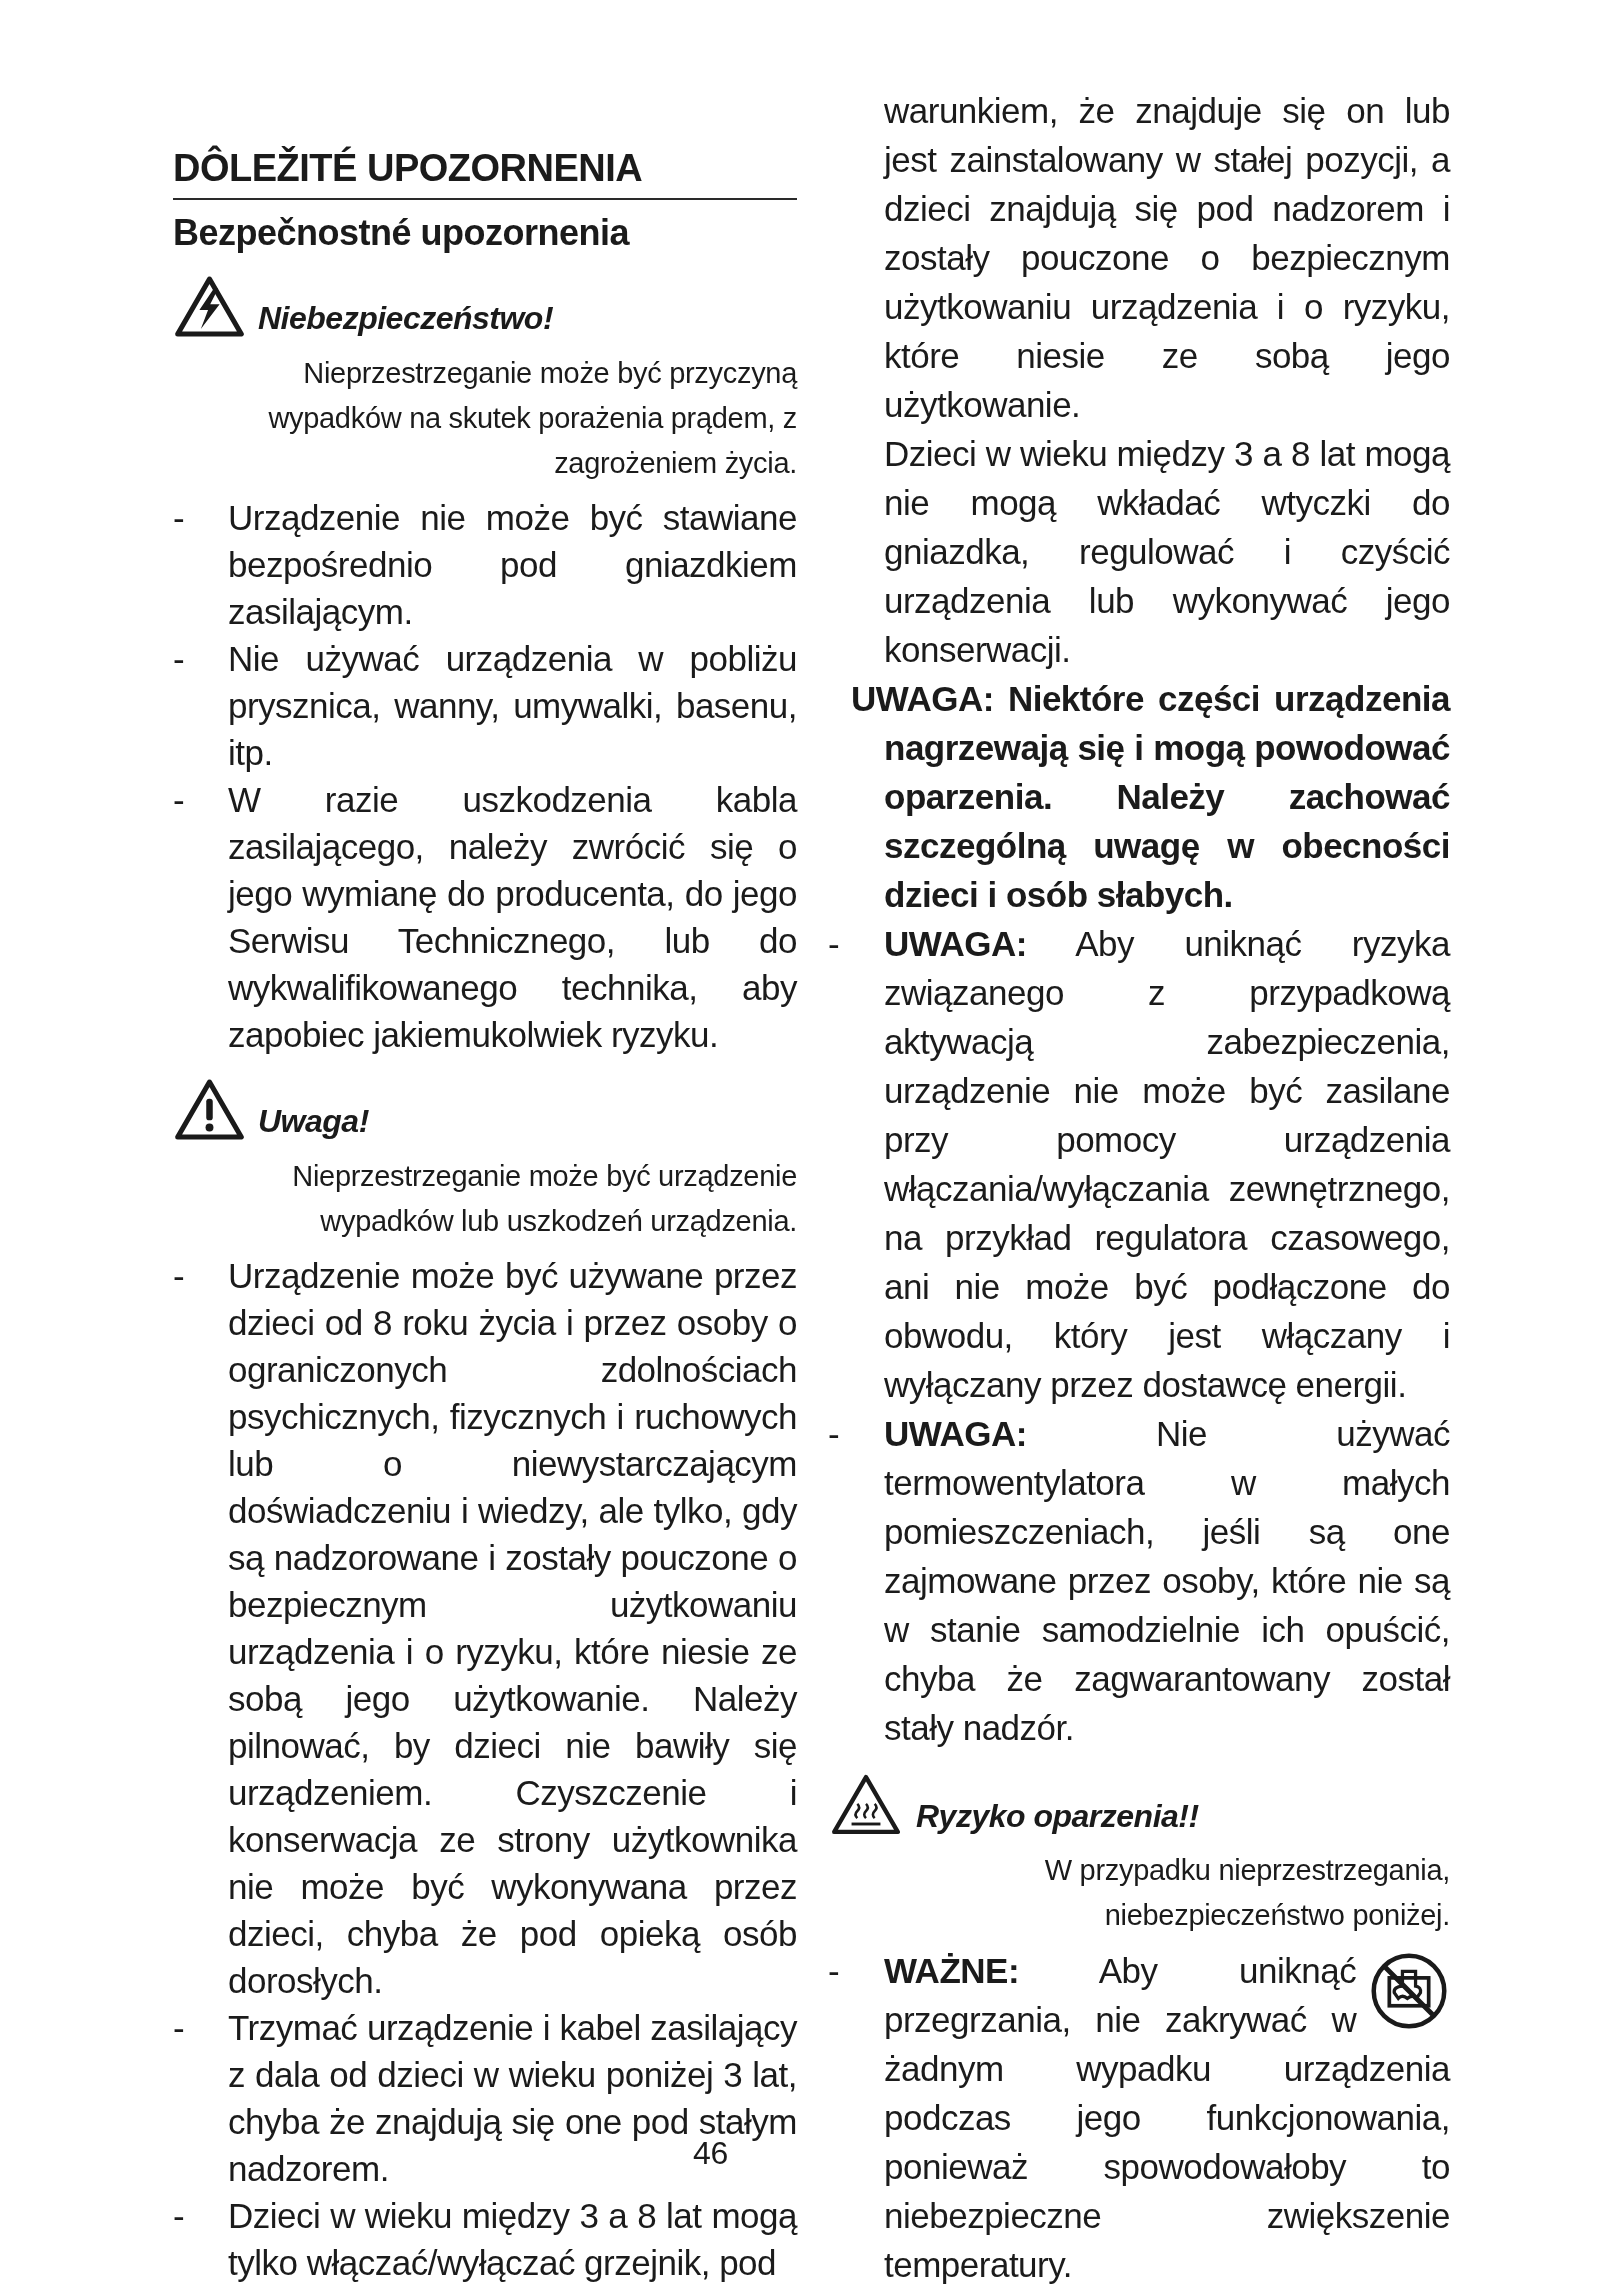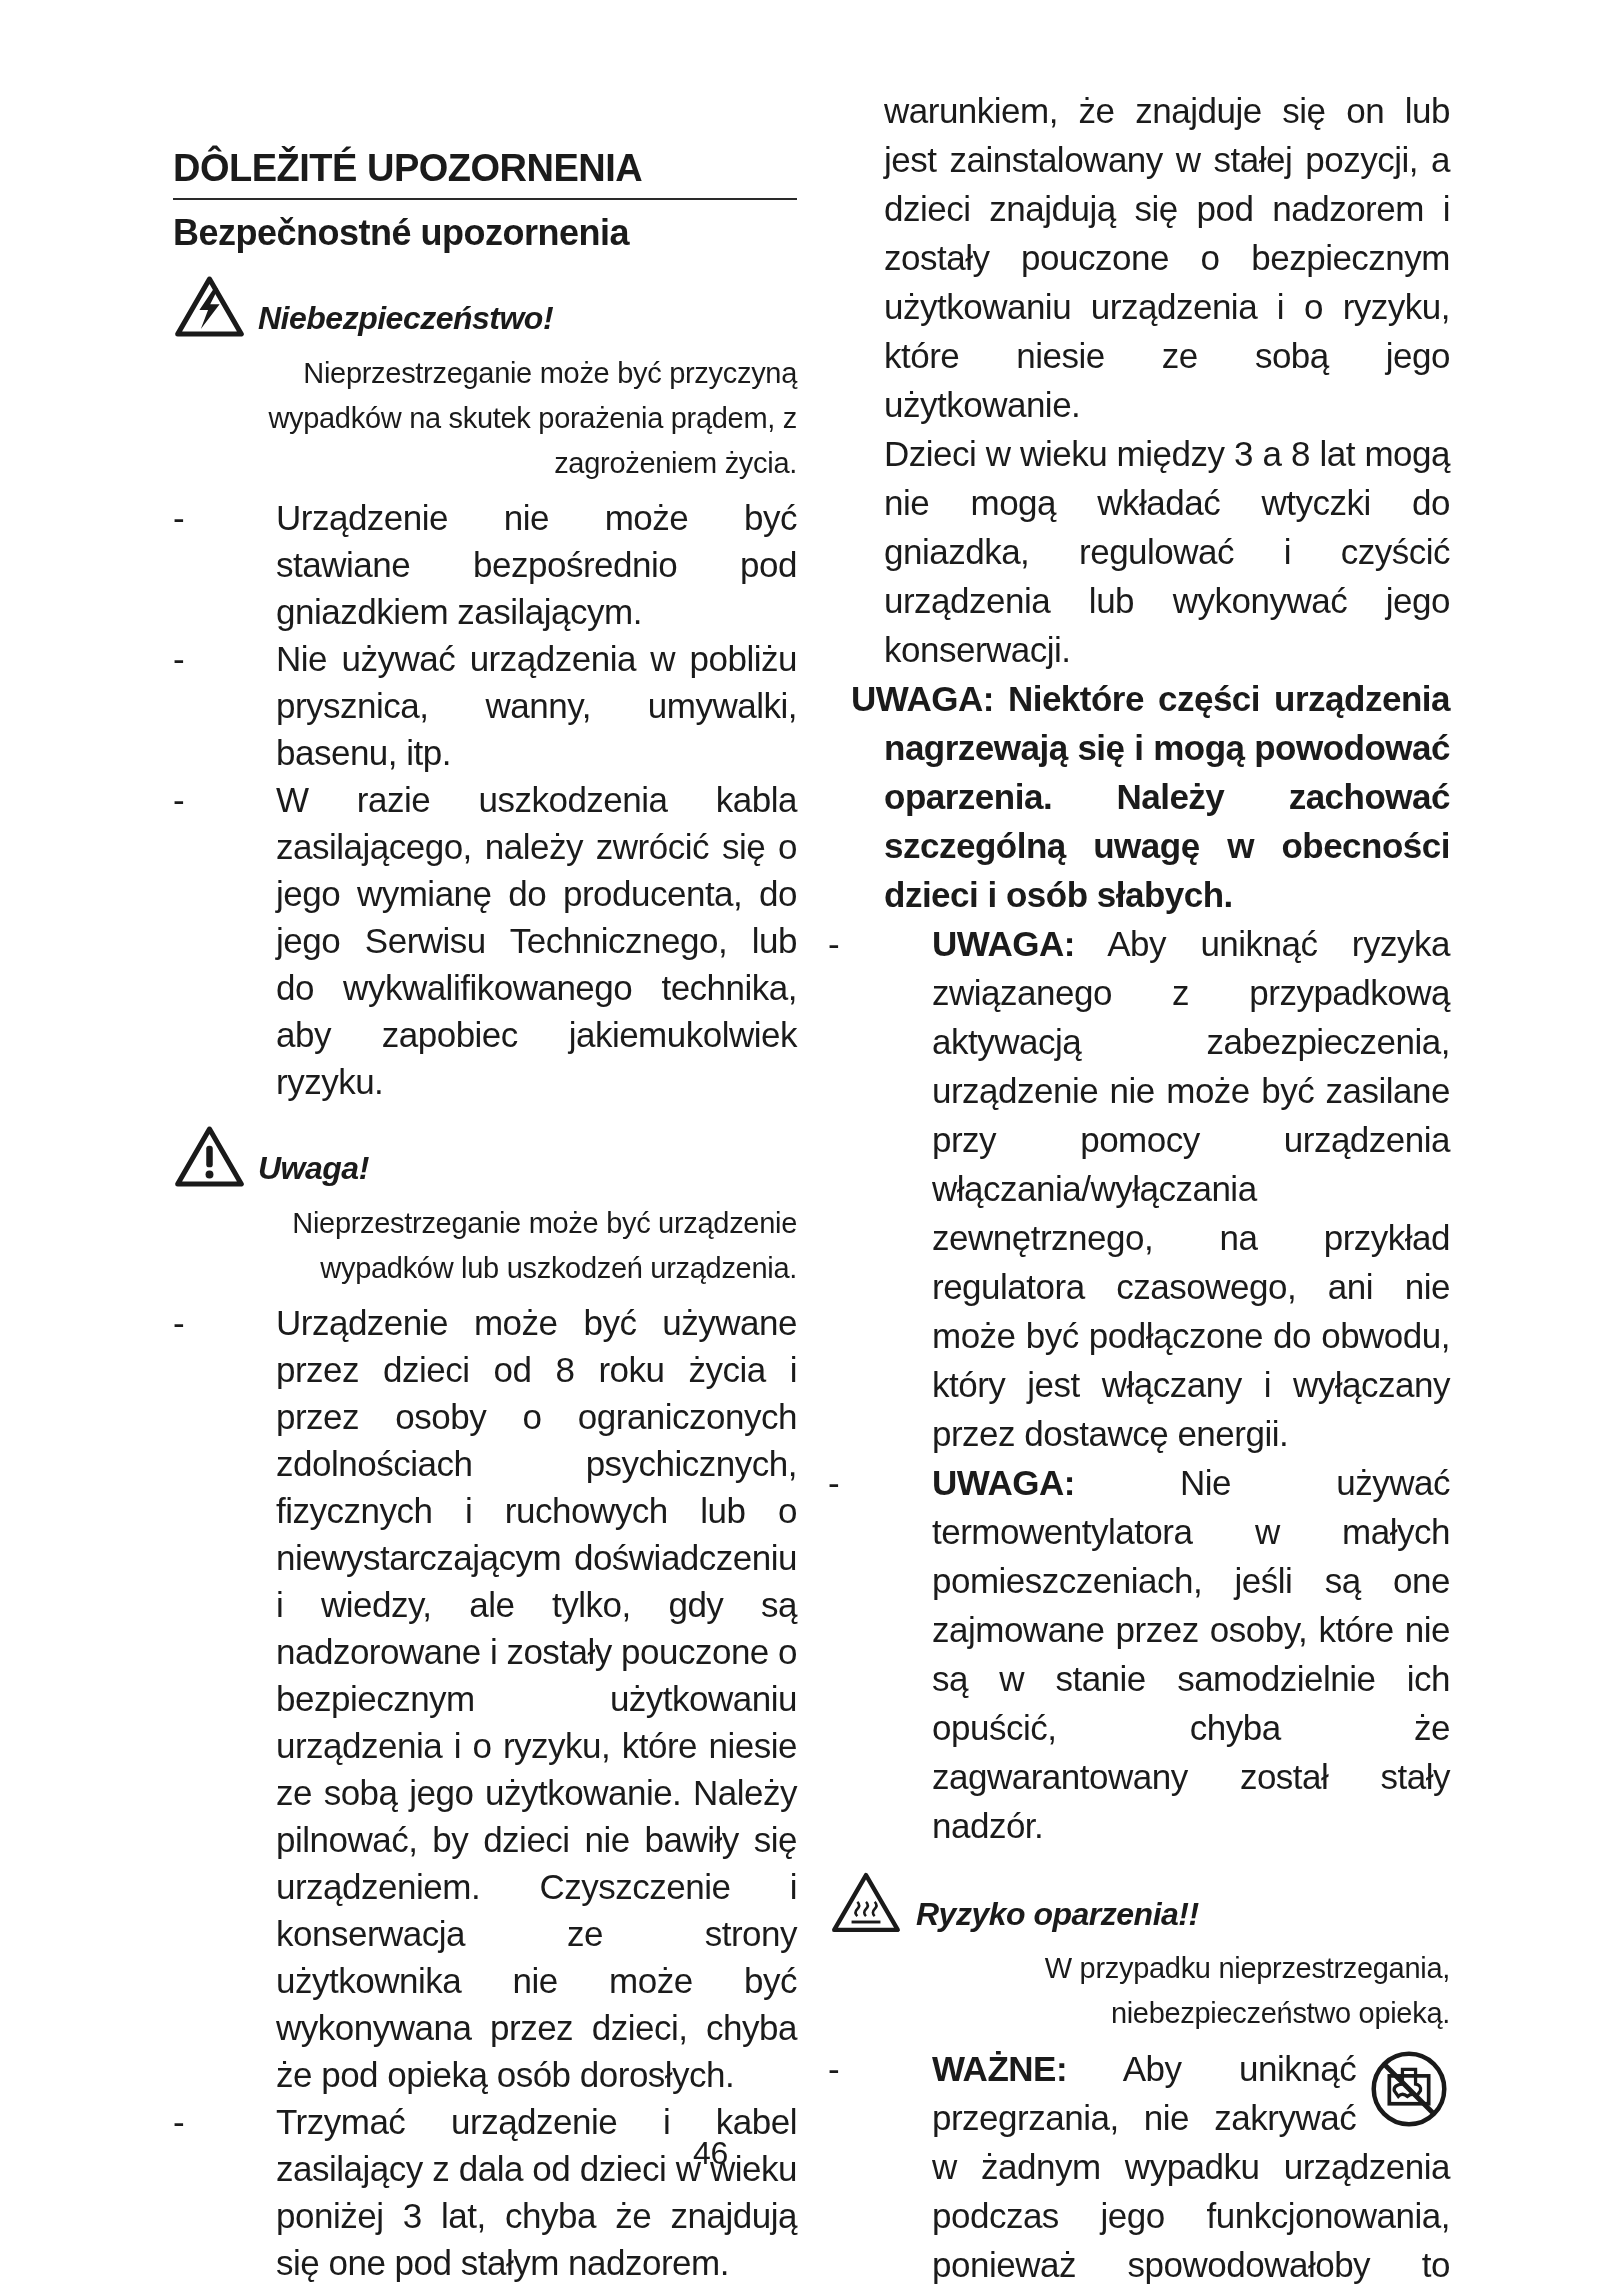--- a/index.html
+++ b/index.html
@@ -17,21 +17,21 @@
   .doc-subtitle{font-size:36px;font-weight:bold;margin:0 0 21.6px 0;line-height:41px;letter-spacing:-0.5px;}
 
   .warn-header{display:flex;align-items:flex-end;gap:12px;margin:19.6px 0 11.8px 0;}
   .warn-header svg{display:block;flex:0 0 auto;}
   .warn-label{font-size:32px;font-weight:bold;font-style:italic;line-height:35px;padding-bottom:2.9px;letter-spacing:-0.5px;}
 
   .intro{font-size:29px;line-height:45px;margin:0 0 7.8px 0;text-align:right;letter-spacing:-0.3px;}
 
   .bullet{display:flex;font-size:35px;line-height:47px;letter-spacing:-0.5px;}
   .bullet .dash{flex:0 0 55px;}
-  .bullet .btxt{flex:1 1 auto;text-align:justify;margin-left:48px;}
+  .bullet .btxt{flex:1 1 auto;text-align:justify;}
 
   .col-right .bullet{line-height:49px;}
   .col-right .bullet .dash{flex:0 0 56px;}
 
   .rpara{font-size:35px;line-height:49px;letter-spacing:-0.5px;text-align:justify;
          padding-left:56px;margin:0;}
   .rpara-bold{font-weight:bold;padding-left:56px;text-indent:-33px;}
 
   .bold{font-weight:bold;}
 
@@ -124,21 +124,21 @@
         <path d="M50 7 L94 83 L6 83 Z" fill="none" stroke="#1a1a1a" stroke-width="6" stroke-linejoin="round"></path>
         <line x1="30" y1="72" x2="70" y2="72" stroke="#1a1a1a" stroke-width="4"></line>
         <path d="M38 64 q-5 -5 0 -10 q5 -5 0 -10" fill="none" stroke="#1a1a1a" stroke-width="3.5"></path>
         <path d="M50 64 q-5 -5 0 -10 q5 -5 0 -10" fill="none" stroke="#1a1a1a" stroke-width="3.5"></path>
         <path d="M62 64 q-5 -5 0 -10 q5 -5 0 -10" fill="none" stroke="#1a1a1a" stroke-width="3.5"></path>
       </svg>
     </span>
     <span class="warn-label">Ryzyko oparzenia!!</span>
   </div>
 
-  <p class="intro">W przypadku nieprzestrzegania, niebezpieczeństwo opieką.</p>
+  <p class="intro">W przypadku nieprzestrzegania, niebezpieczeństwo poniżej.</p>
 
   <div class="bullet">
     <span class="dash">-</span>
     <span class="btxt"><span class="no-cover-float">
         <svg width="82" height="82" viewBox="0 0 100 100">
           <circle cx="50" cy="50" r="43" fill="none" stroke="#1a1a1a" stroke-width="5.5"></circle>
           <rect x="26" y="34" width="48" height="34" fill="none" stroke="#1a1a1a" stroke-width="4.5"></rect>
           <path d="M42 26 h16 v18 q7 1 6 8 l-5 7 q-5 -5 -11 0 q-6 -5 -11 0 l-5 -7 q-1 -7 10 -8 Z" fill="none" stroke="#1a1a1a" stroke-width="4"></path>
           <line x1="21" y1="21" x2="79" y2="79" stroke="#1a1a1a" stroke-width="6"></line>
         </svg>

